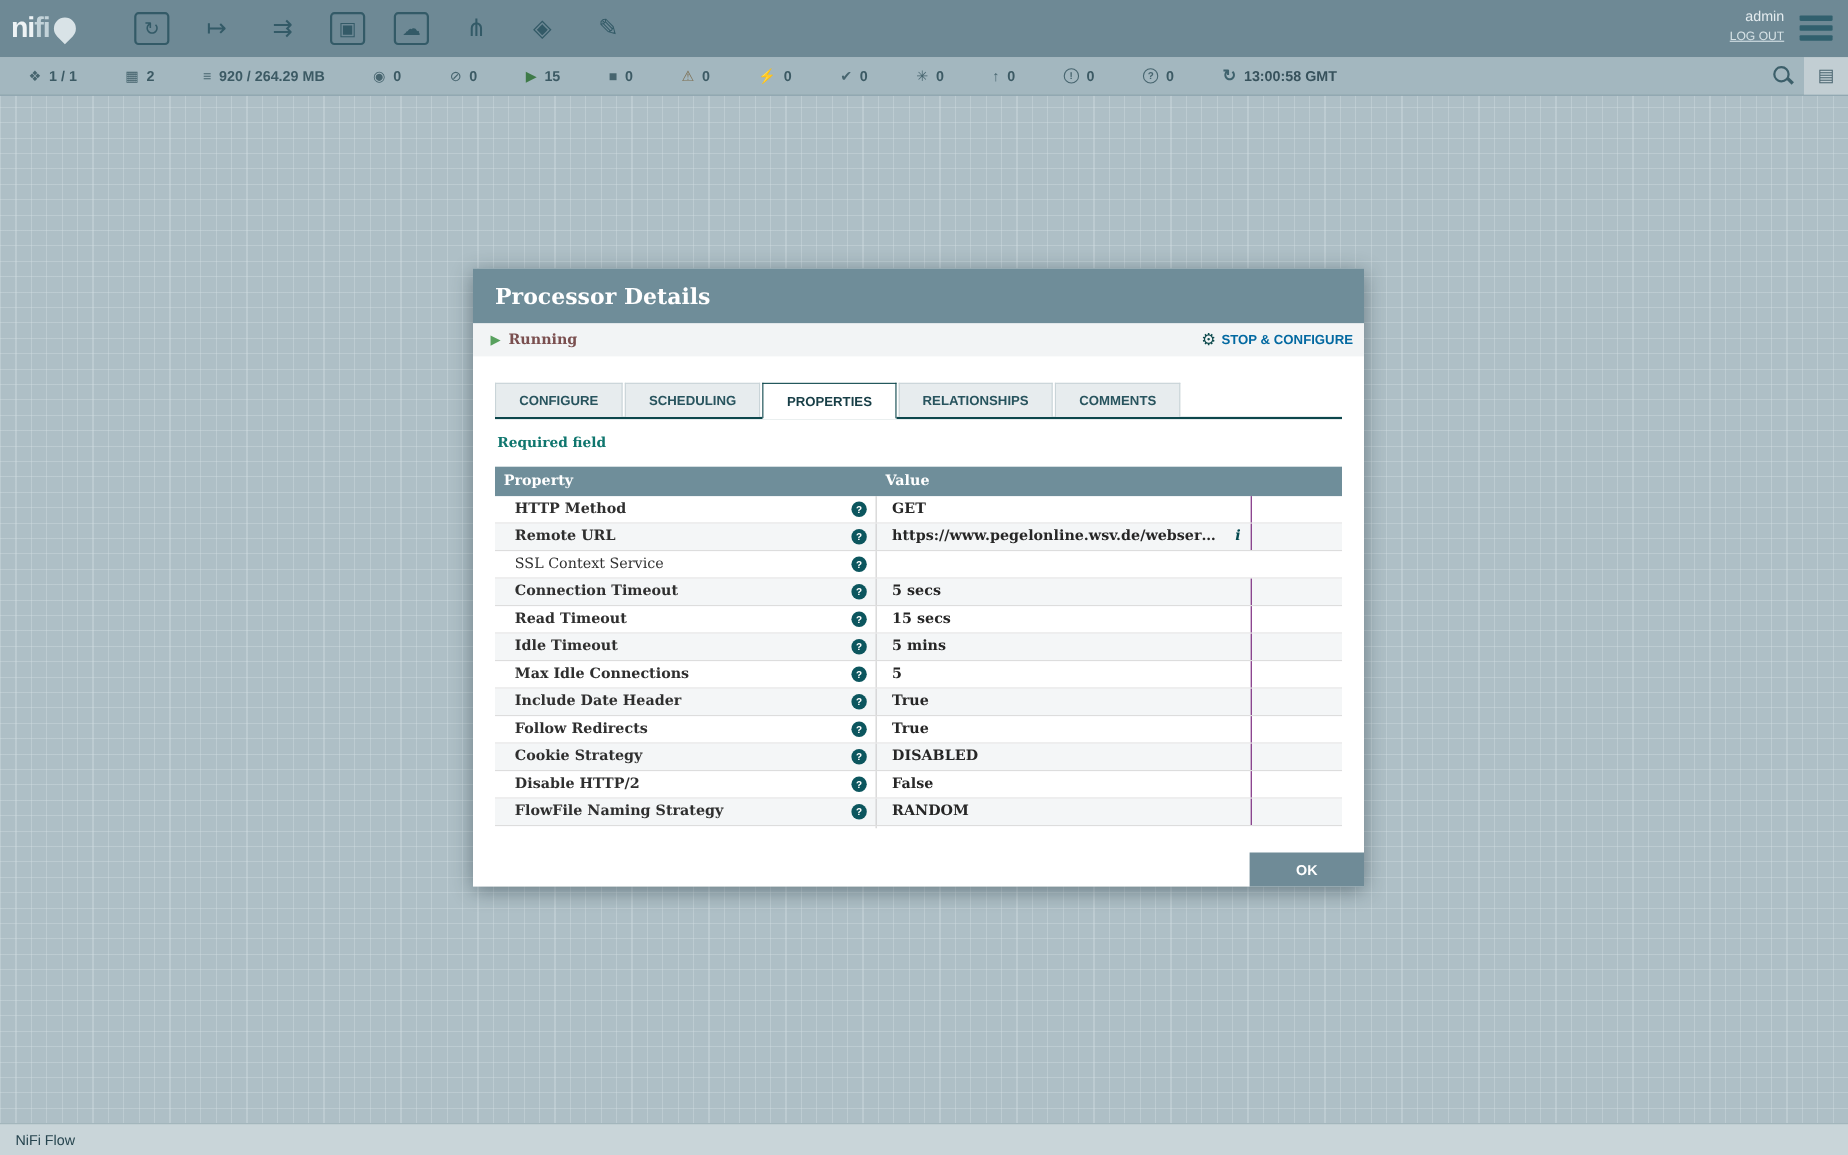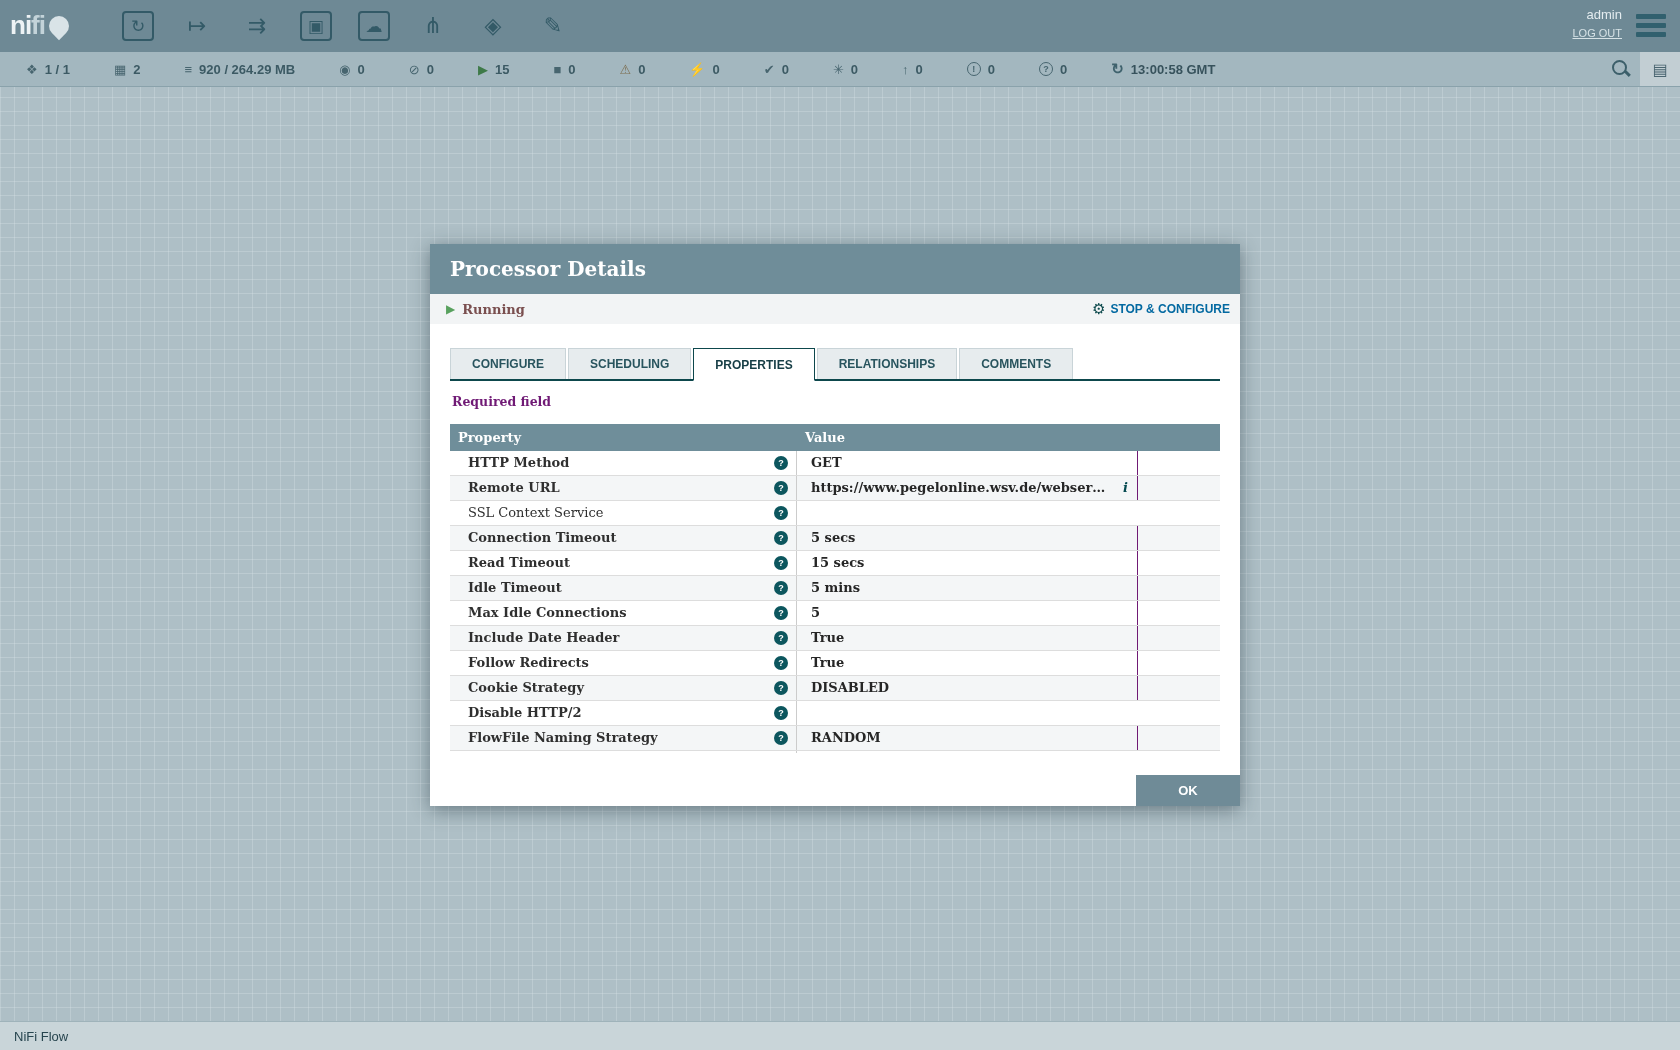--- a/index.html
+++ b/index.html
@@ -96,21 +96,21 @@
   #run-label{font-family:"DejaVu Serif","Liberation Serif",serif;font-weight:bold;font-size:13px;color:#7a4f4f;}
   #stop-config{position:absolute;right:10px;top:0;height:30px;display:flex;align-items:center;gap:5px;cursor:pointer;}
   #stop-config .ic{font-size:15px;color:#0e4a4d;}
   #stop-config .txt{font-size:12px;font-weight:bold;color:#0369a1;}
   #tabs{position:absolute;left:20px;top:104px;width:770px;height:33px;border-bottom:2px solid #0d474c;box-sizing:border-box;}
   .tab{position:relative;display:inline-block;height:31px;line-height:31px;padding:0 21px;margin-right:2px;
     background:#e7ecee;border:1px solid #c9d4d8;border-bottom:none;box-sizing:border-box;
     font-size:12px;font-weight:bold;color:#28545e;cursor:pointer;vertical-align:bottom;}
   .tab.active{background:#fff;border:1px solid #0d474c;border-bottom:1px solid #fff;height:33px;line-height:33px;
     margin-bottom:-2px;z-index:2;color:#173e46;}
-  #required-field{position:absolute;left:22px;top:150px;font-size:12.5px;font-weight:bold;color:#701a75;
+  #required-field{position:absolute;left:22px;top:150px;font-size:12.5px;font-weight:bold;color:#0f766e;
     font-family:"DejaVu Serif","Liberation Serif",serif;}
   #prop-table{position:absolute;left:20px;top:180px;width:770px;height:329px;overflow:hidden;
     font-family:"DejaVu Serif","Liberation Serif",serif;}
   #prop-head{display:flex;height:27px;line-height:27px;background:#6f8e9a;color:#fff;font-size:13px;font-weight:bold;}
   #prop-head .c1{width:347px;padding-left:8px;box-sizing:border-box;}
   #prop-head .c2{width:341px;padding-left:8px;box-sizing:border-box;}
   .prow{display:flex;height:24px;line-height:24px;border-bottom:1px solid #ddd;font-size:13px;}
   .prow.alt{background:#f4f6f7;}
   .pcell{position:relative;width:347px;padding-left:18px;box-sizing:border-box;border-right:1px solid #ccc;
     color:#2f2f2f;white-space:nowrap;overflow:hidden;}
@@ -574,20 +574,21 @@
             <div class="vcell"><span>True</span></div>
             <div class="ecell"></div>
           </div>
           <div class="prow alt">
             <div class="pcell req"><span>Cookie Strategy</span><span class="help">?</span></div>
             <div class="vcell"><span>DISABLED</span></div>
             <div class="ecell"></div>
           </div>
           <div class="prow">
             <div class="pcell req"><span>Disable HTTP/2</span><span class="help">?</span></div>
+            <div class="vcell"><span>False</span></div>
             <div class="ecell"></div>
           </div>
           <div class="prow alt">
             <div class="pcell req"><span>FlowFile Naming Strategy</span><span class="help">?</span></div>
             <div class="vcell"><span>RANDOM</span></div>
             <div class="ecell"></div>
           </div>
           <div class="prow">
             <div class="pcell"></div>
             <div class="vcell unset"></div>

